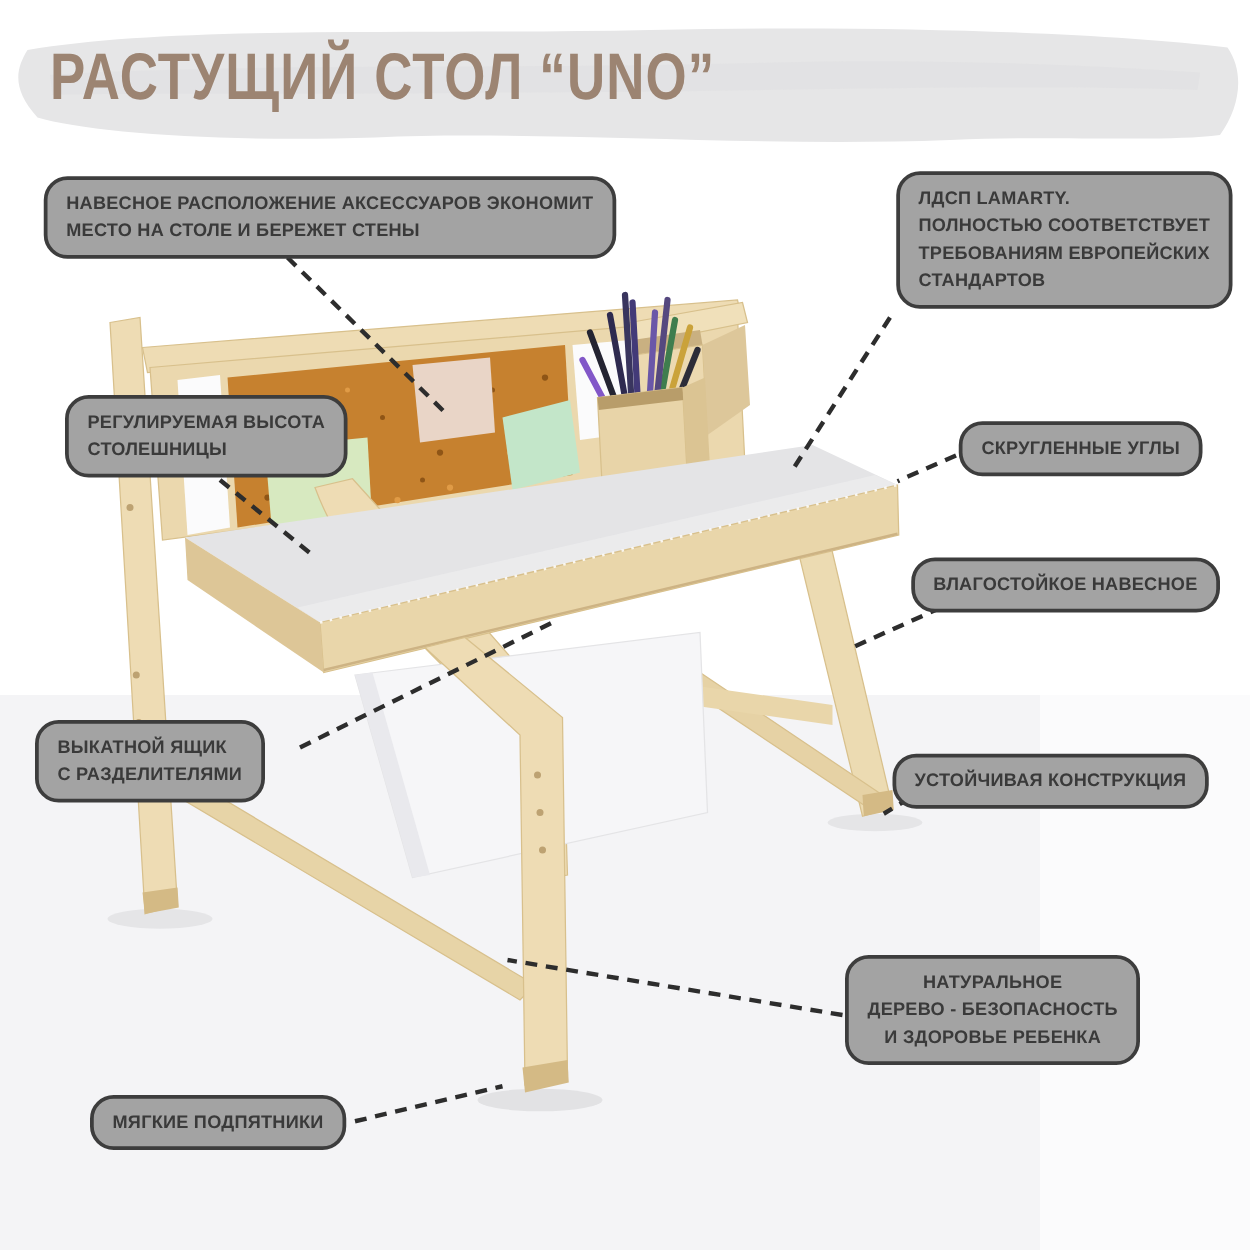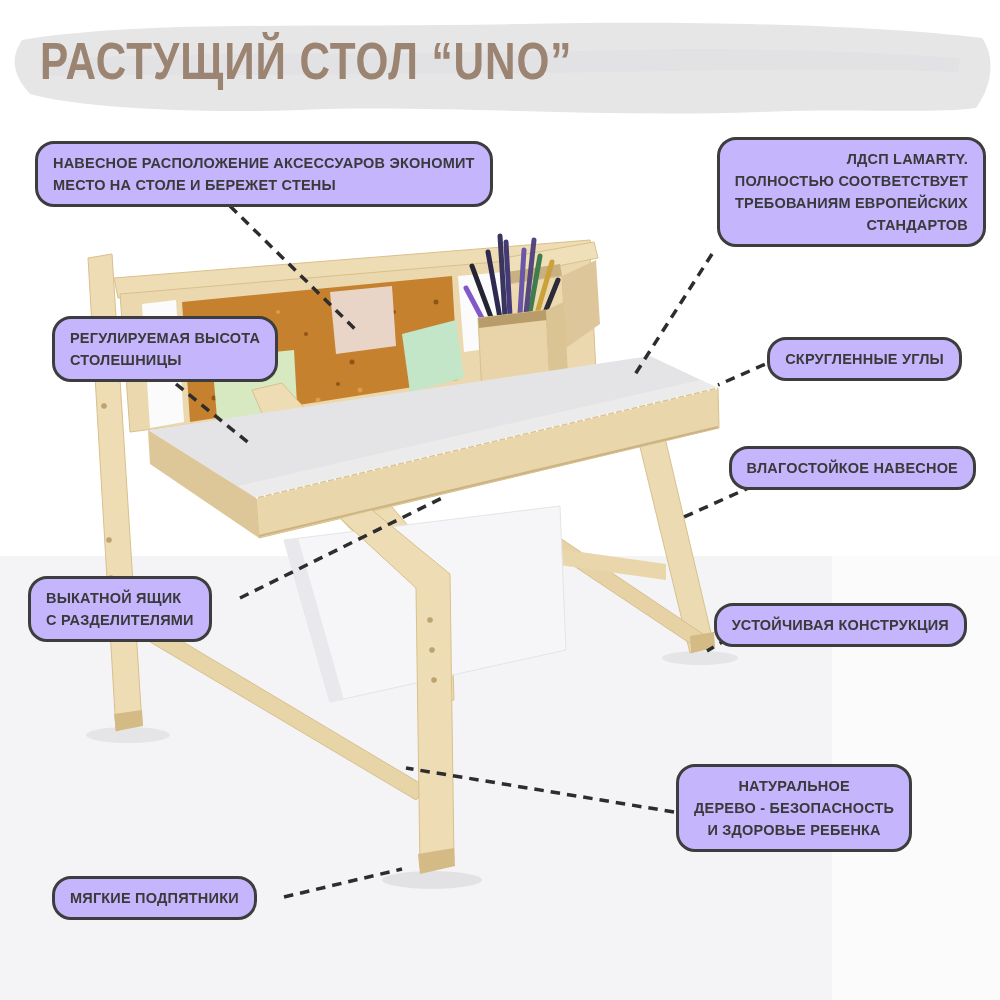--- a/index.html
+++ b/index.html
@@ -16,34 +16,34 @@
   .page-title{
     position:absolute;left:40px;top:30px;margin:0;
     font-size:47px;font-weight:bold;color:#9c8472;letter-spacing:1px;
     transform:scale(.9,1.12);transform-origin:left top;white-space:nowrap;
   }
   
   .layer{position:absolute;left:0;top:0;width:1000px;height:1000px;pointer-events:none;}
   
   .co{
     position:absolute;display:inline-block;
-    border:3px solid #3d3d3d;border-radius:19px;background:#c4b5fd;
+    border:3px solid #3d3d3d;border-radius:19px;background:#a3a3a3;
     padding:8px 15px;
     font-weight:bold;font-size:14.5px;line-height:1.52;letter-spacing:.2px;
     color:#3a3a3a;white-space:pre-line;
   }
   #co-0{left:35px;top:141px;}
-  #co-1{right:14px;top:137px;text-align:right;}
+  #co-1{right:14px;top:137px;text-align:left;}
   #co-2{left:30px;top:316px;margin-left:22px;}
   #co-3{right:38px;top:326px;margin-top:11px;}
   #co-4{right:24px;top:446px;}
   #co-5{left:28px;top:576px;}
   #co-6{right:33px;top:603px;}
   #co-7{left:676px;top:764px;text-align:center;}
-  #co-8{left:52px;top:876px;}
+  #co-8{left:72px;top:876px;}
 </style>
 </head>
 <body>
 
 <div class="floor-left"></div>
 <div class="floor-right"></div>
 
 <div class="title-band">
   <svg class="layer" width="1000" height="1000" viewBox="0 0 1000 1000">
     <path d="M22,40 C140,20 330,28 520,24 C710,20 880,26 982,38 C996,58 992,86 976,108 C930,114 850,108 760,112 C600,118 430,104 300,110 C180,114 70,106 30,94 C10,72 12,56 22,40 Z" fill="#e6e6e7"></path>

